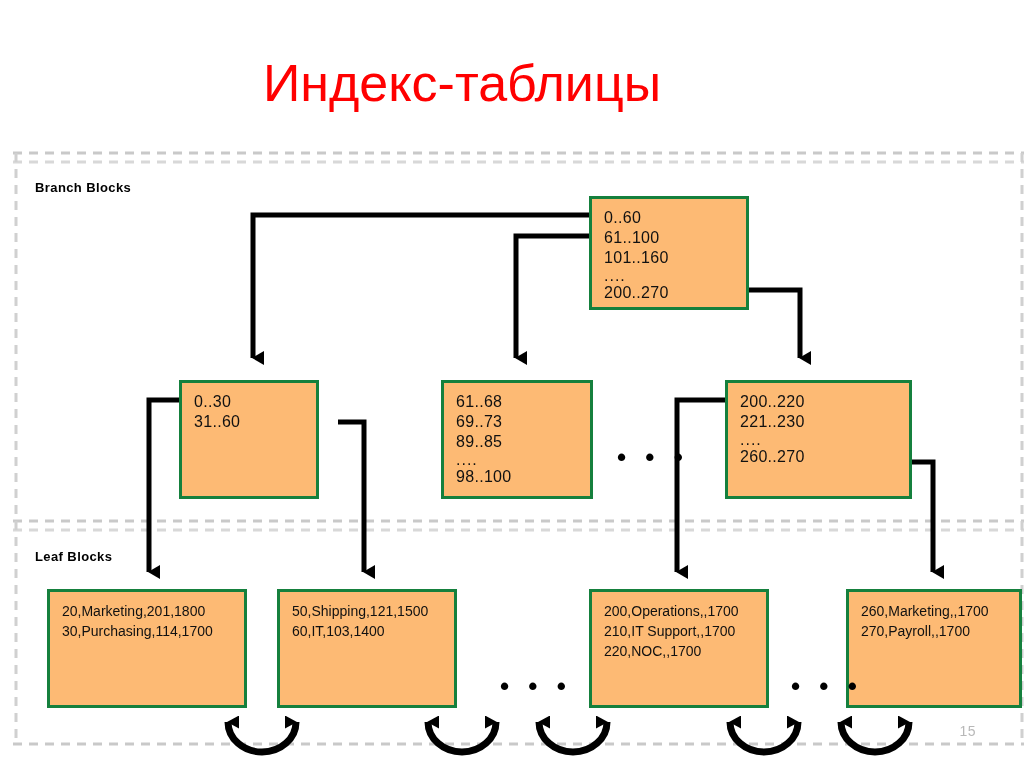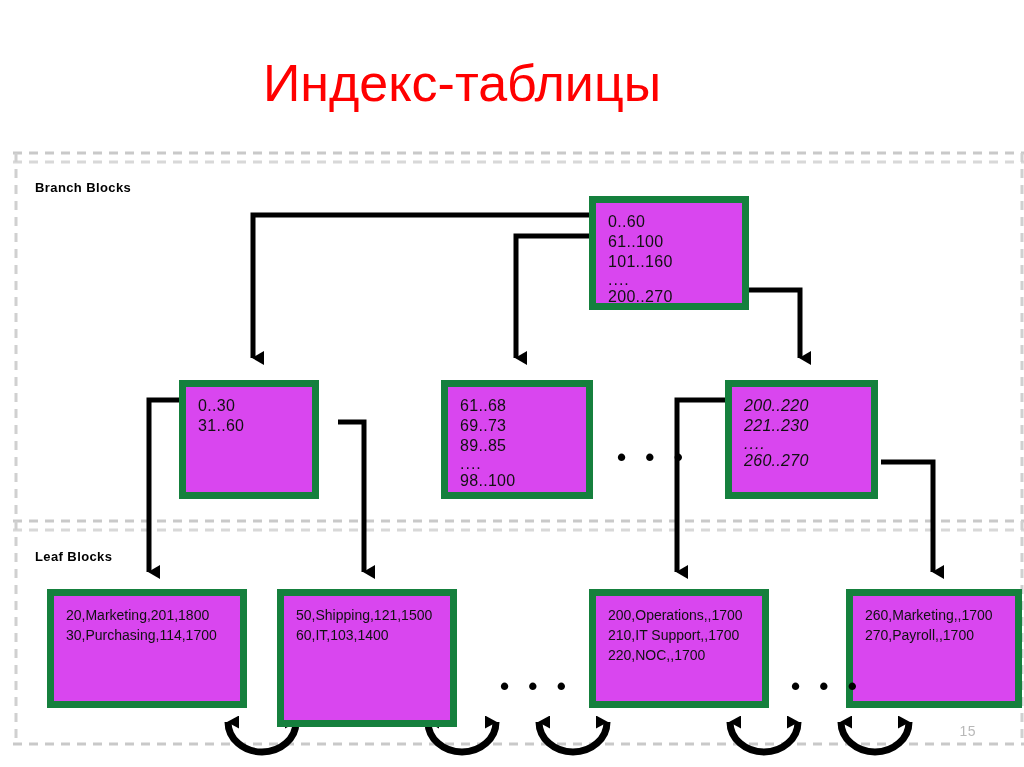--- a/index.html
+++ b/index.html
@@ -42,22 +42,22 @@
   }
   #diagram svg {
     position: absolute;
     left: 0;
     top: 0;
   }
 
   
   .node-box {
     position: absolute;
-    background: #d946ef;
-    border: 7px solid #15803d;
+    background: #fdba74;
+    border: 3px solid #15803d;
     box-sizing: border-box;
     z-index: 5;
     padding-left: 22px;
   }
   .node-lines {
     position: absolute;
     left: 12px;
     top: 9px;
     right: 6px;
     font-family: "Liberation Sans", sans-serif;
@@ -202,39 +202,39 @@
     <div class="node-box" style="left:428px; top:380px; width:152px; height:119px;">
       <div class="node-lines branch-text">
         <span class="ln">61..68</span>
         <span class="ln">69..73</span>
         <span class="ln">89..85</span>
         <span class="ln dots">....</span>
         <span class="ln">98..100</span>
       </div>
     </div>
 
-    <div class="node-box" style="left:712px; top:380px; width:153px; height:119px;font-style:italic;">
+    <div class="node-box" style="left:712px; top:380px; width:187px; height:119px;">
       <div class="node-lines branch-text">
         <span class="ln">200..220</span>
         <span class="ln">221..230</span>
         <span class="ln dots">....</span>
         <span class="ln">260..270</span>
       </div>
     </div>
 
     <div class="ellipsis" style="left:604px; top:444px;">• • •</div>
 
     <div class="node-box" style="left:34px; top:589px; width:200px; height:119px;">
       <div class="node-lines leaf-text">
         <span class="ln">20,Marketing,201,1800</span>
         <span class="ln">30,Purchasing,114,1700</span>
       </div>
     </div>
 
-    <div class="node-box" style="left:264px; top:589px; width:180px; height:138px;">
+    <div class="node-box" style="left:264px; top:589px; width:180px; height:119px;">
       <div class="node-lines leaf-text">
         <span class="ln">50,Shipping,121,1500</span>
         <span class="ln">60,IT,103,1400</span>
       </div>
     </div>
 
     <div class="node-box" style="left:576px; top:589px; width:180px; height:119px;">
       <div class="node-lines leaf-text">
         <span class="ln">200,Operations,,1700</span>
         <span class="ln">210,IT Support,,1700</span>

